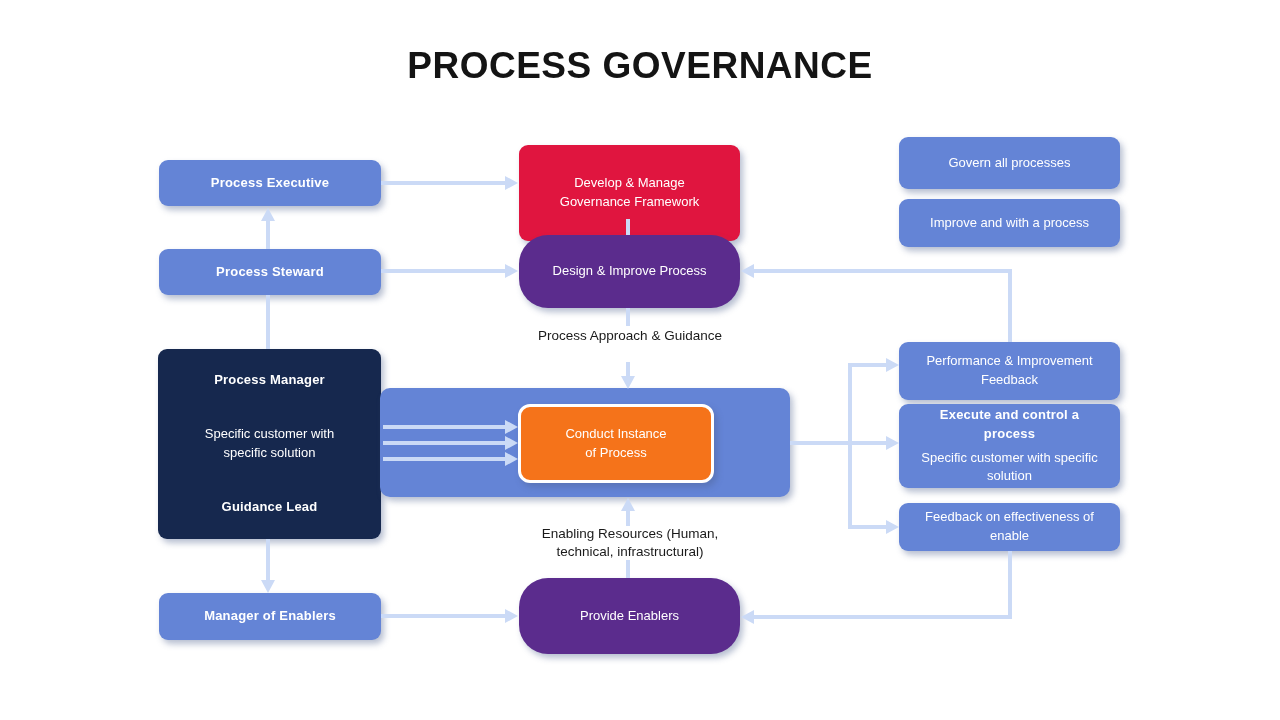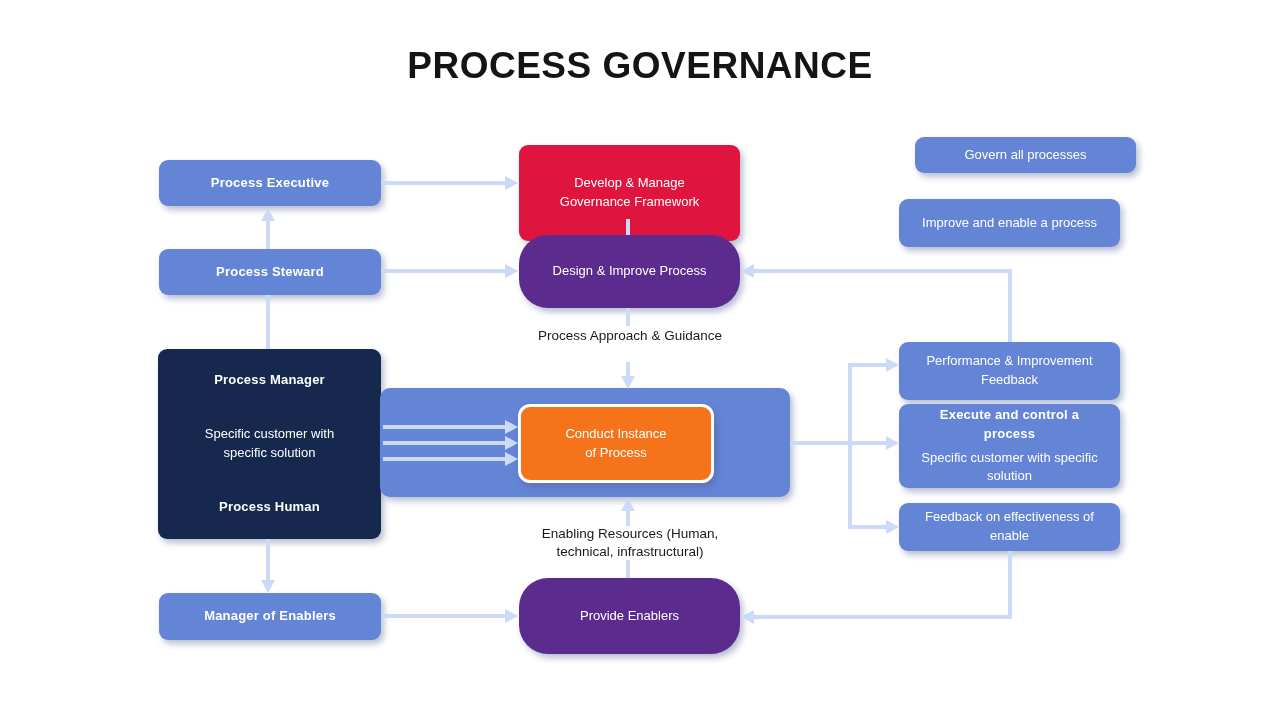--- a/index.html
+++ b/index.html
@@ -52,42 +52,42 @@
 
   <h1 class="title">PROCESS GOVERNANCE</h1>
 
   <div class="box blue bold" style="left:159px; top:160px; width:222px; height:46px;">Process Executive</div>
 
   <div class="box blue bold" style="left:159px; top:249px; width:222px; height:46px;">Process Steward</div>
 
   <div class="box navy" style="left:158px; top:349px; width:223px; height:190px; justify-content:space-between; padding:22px 30px;">
     <div class="bold">Process Manager</div>
     <div style="max-width:150px;">Specific customer with specific solution</div>
-    <div class="bold">Process Human</div>
+    <div class="bold">Guidance Lead</div>
   </div>
 
   <div class="box blue bold" style="left:159px; top:593px; width:222px; height:47px;">Manager of Enablers</div>
 
   <div class="box red" style="left:519px; top:145px; width:221px; height:96px; padding:1px 28px;">Develop &amp; Manage Governance Framework</div>
 
   <div class="box purple" style="left:519px; top:235px; width:221px; height:73px; padding:0 22px;">Design &amp; Improve Process</div>
 
   <div class="annotation" style="left:530px; top:327px; width:200px;">Process Approach &amp; Guidance</div>
 
   <div class="box blue container-box" style="left:380px; top:388px; width:410px; height:109px;"></div>
 
   <div class="box orange conduct" style="left:518px; top:404px; width:196px; height:79px; padding:0 44px;">Conduct Instance of Process</div>
 
   <div class="annotation" style="left:520px; top:525px; width:220px;">Enabling Resources (Human, technical, infrastructural)</div>
 
   <div class="box purple" style="left:519px; top:578px; width:221px; height:76px;">Provide Enablers</div>
 
-  <div class="box blue" style="left:899px; top:137px; width:221px; height:36px;margin-left:16px;">Govern all processes</div>
+  <div class="box blue" style="left:899px; top:137px; width:221px; height:52px;">Govern all processes</div>
 
-  <div class="box blue" style="left:899px; top:199px; width:221px; height:48px;">Improve and enable a process</div>
+  <div class="box blue" style="left:899px; top:199px; width:221px; height:48px;">Improve and with a process</div>
 
   <div class="box blue" style="left:899px; top:342px; width:221px; height:58px; padding:0 20px;">Performance &amp; Improvement Feedback</div>
 
   <div class="box blue" style="left:899px; top:404px; width:221px; height:84px; padding:0 14px;">
     <div class="bold">Execute and control a process</div>
     <div class="gap6"></div>
     <div>Specific customer with specific solution</div>
   </div>
 
   <div class="box blue" style="left:899px; top:503px; width:221px; height:48px; padding:8px 18px;">Feedback on effectiveness of enable</div>

